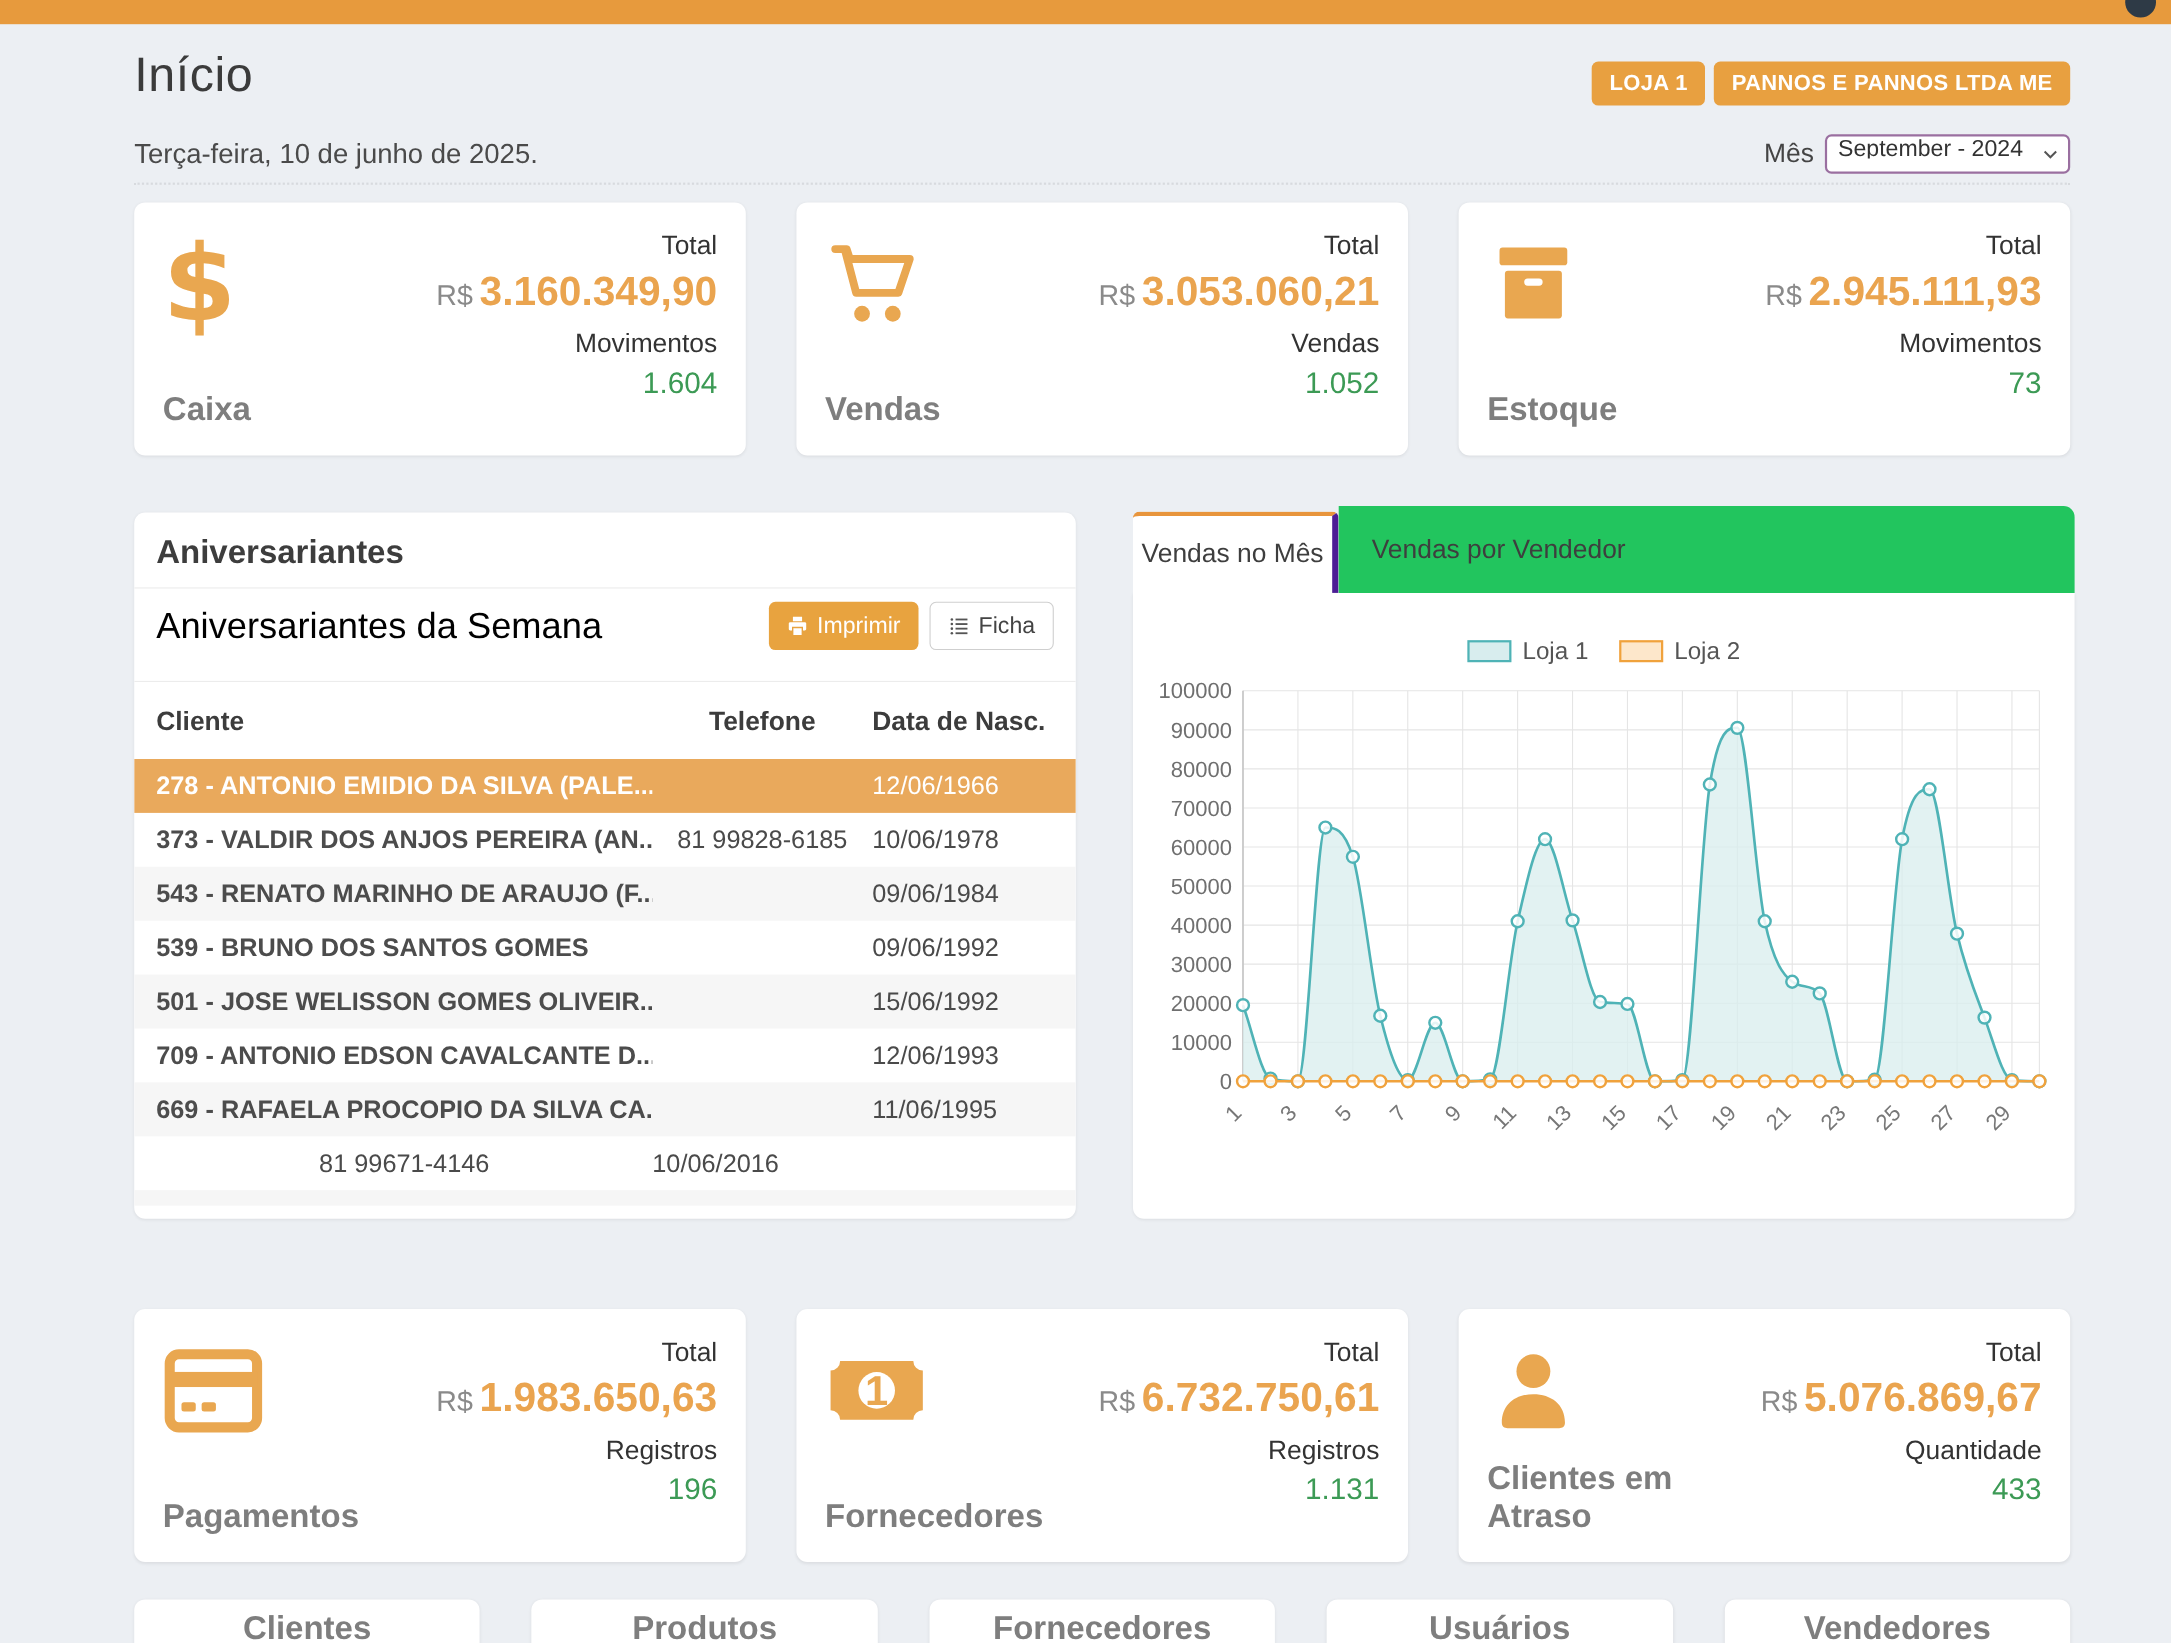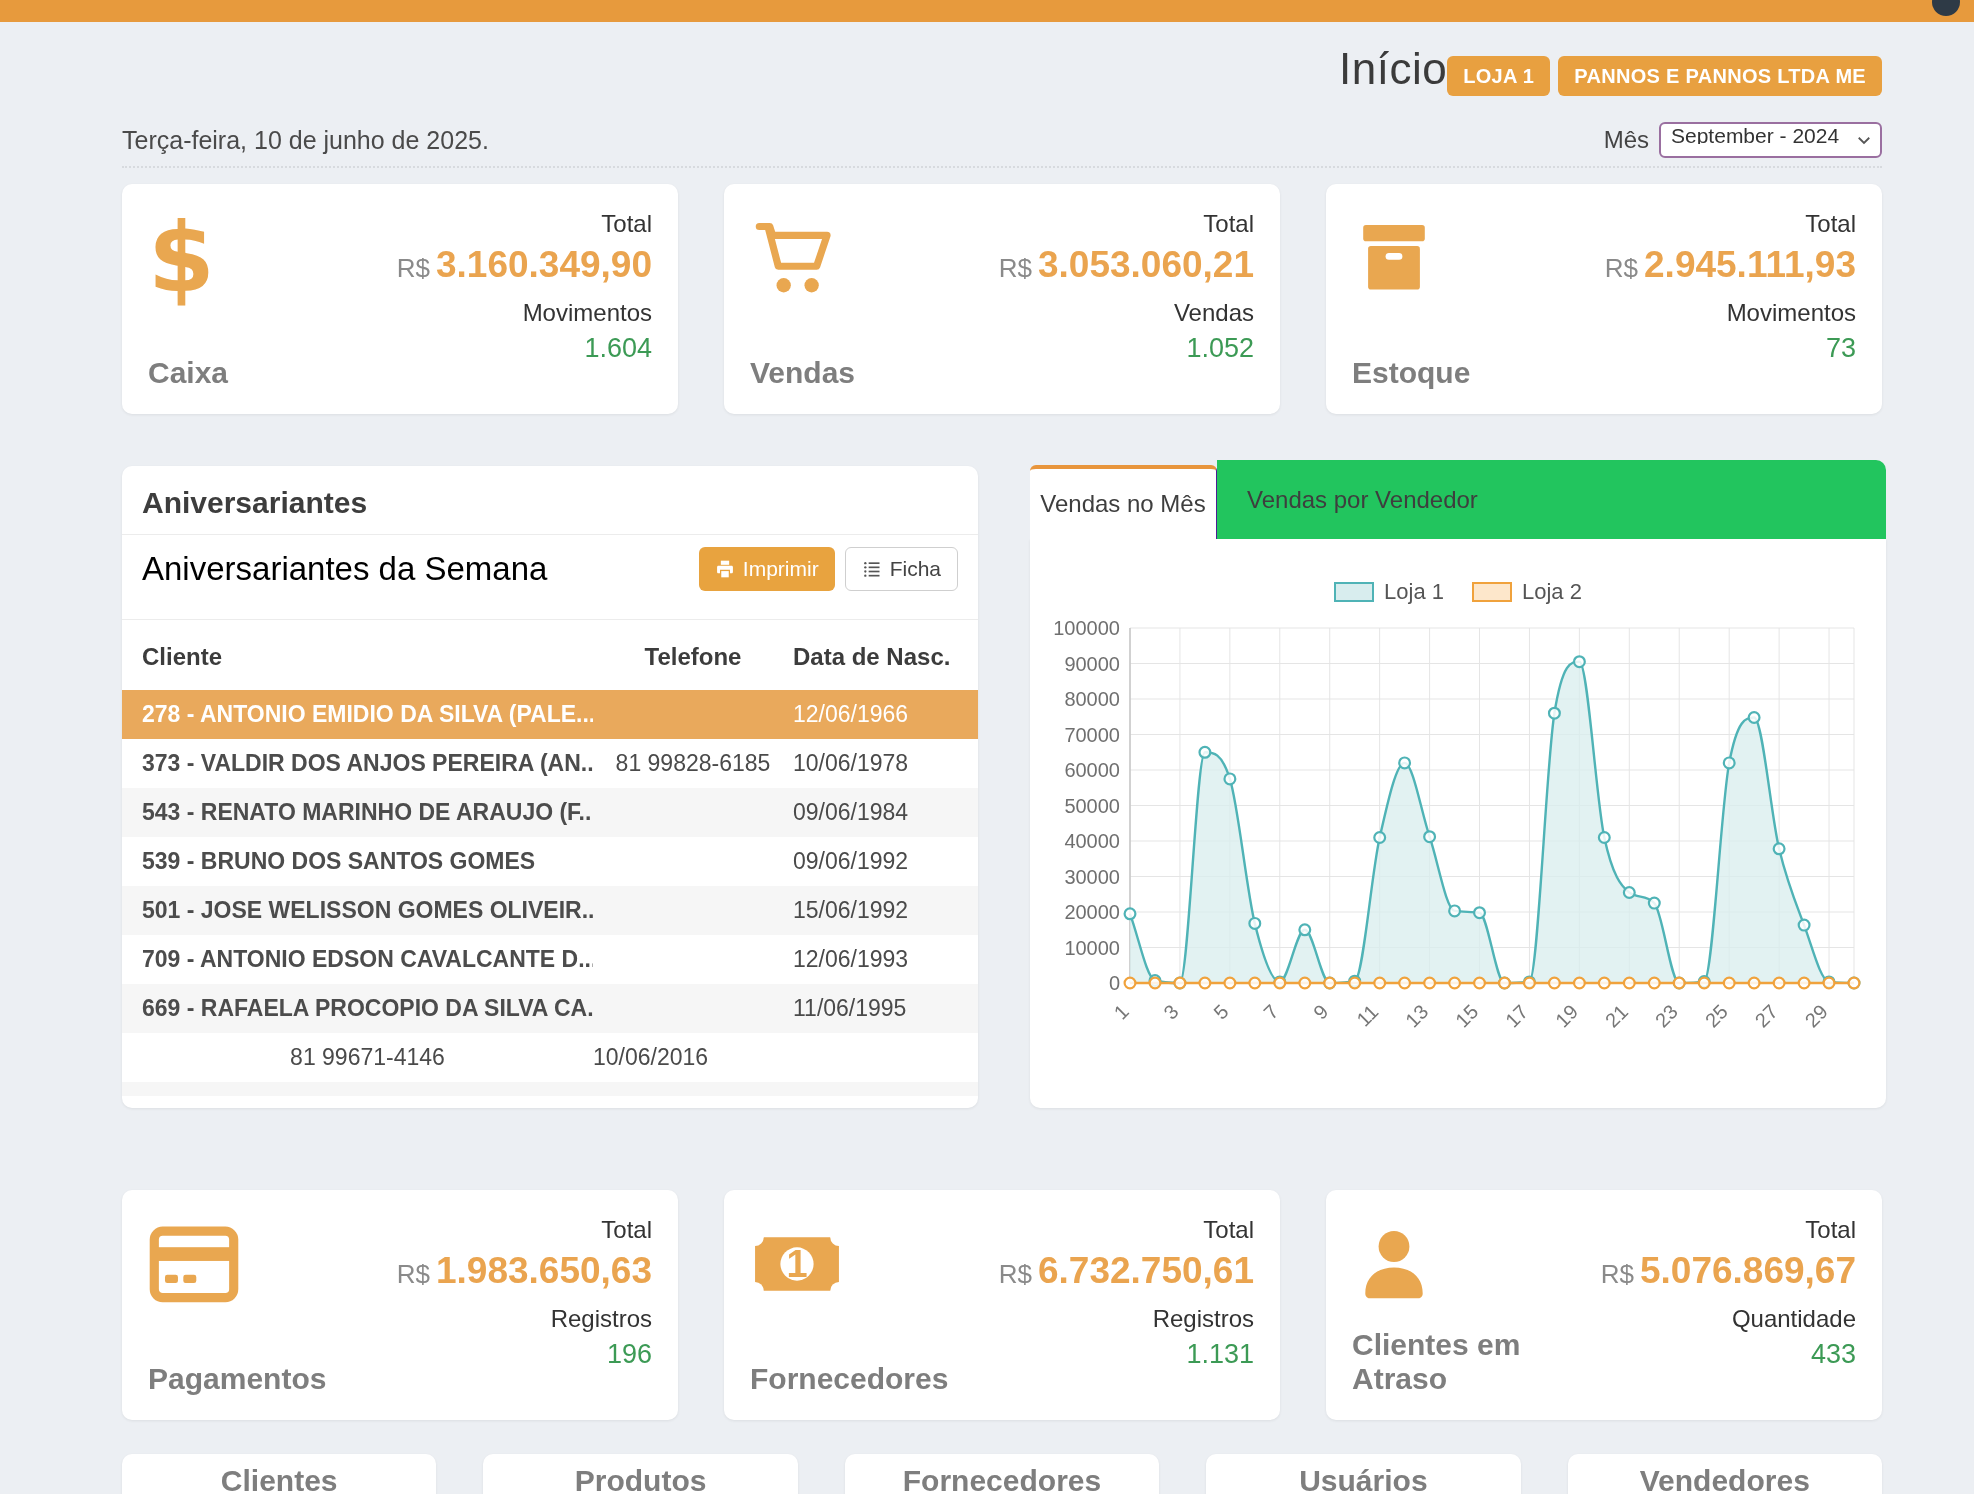--- a/index.html
+++ b/index.html
@@ -12,21 +12,21 @@
   }
   
   .topbar { height:22px; background:#E79A3D; width:100%; position:relative; }
   .topbar-avatar{
     position:absolute; right:14px; top:-12px; width:28px; height:28px;
     border-radius:50%; background:#2E3A46;
   }
   
   .container { padding:0 92px 0 122px; }
   
-  .header-row { display:flex; justify-content:flex-end; align-items:flex-start; margin-top:22px; }
+  .header-row { display:flex; justify-content:space-between; align-items:flex-start; margin-top:22px; }
   .page-title { font-size:44px; font-weight:400; color:#3b3b3b; letter-spacing:.5px; }
   .header-buttons { display:flex; gap:8px; margin-top:12px; }
   .btn-orange {
     background:#E8A040; color:#fff; font-weight:bold; font-size:20px;
     border:none; border-radius:6px; height:40px; padding:0 16px; cursor:pointer;
     font-family:"Liberation Sans", sans-serif; letter-spacing:.3px;
   }
   .date-row { display:flex; justify-content:space-between; align-items:center; margin-top:26px; }
   .date-text { font-size:25px; color:#4a4a4a; }
   .month-box { display:flex; align-items:center; gap:10px; }
@@ -95,21 +95,21 @@
   .bd-row.selected { background:#E9A95C; }
   .bd-row.selected .cell-client, .bd-row.selected .cell-phone, .bd-row.selected .cell-date { color:#fff; }
   .row-sliver { height:14px; background:#f6f6f6; margin:0; }
   
   .sales-panel { position:relative; margin-top:-6px; }
   .tabbar { display:flex; height:79px; }
   .tab { display:flex; align-items:center; font-size:24px; color:#3e3e3e; cursor:pointer; }
   .tab.active {
     width:187px; justify-content:center; background:#fff;
     border-top:4px solid #E8953C; border-radius:6px 6px 0 0; margin-top:5px;
-    border-right:1px solid #4c1d95;
+    border-right:6px solid #4c1d95;
   }
   .tab.inactive { flex:1; background:#22c55e; border-radius:0 10px 0 0; padding-left:30px;text-align:right; }
   .panel-body { background:#fff; border-radius:0 0 10px 10px; height:569px;
     box-shadow:0 1px 3px rgba(0,0,0,.07); }
   .legend { display:flex; justify-content:center; align-items:center; gap:28px; padding-top:40px; }
   .legend-item { display:flex; align-items:center; gap:10px; font-size:22px; color:#555; }
   .legend-swatch { width:40px; height:20px; border:2px solid; display:inline-block; }
   .chart-wrap { margin-top:8px; padding-left:22px; }
   
   .cards-grid.row3 { margin-top:82px; }

